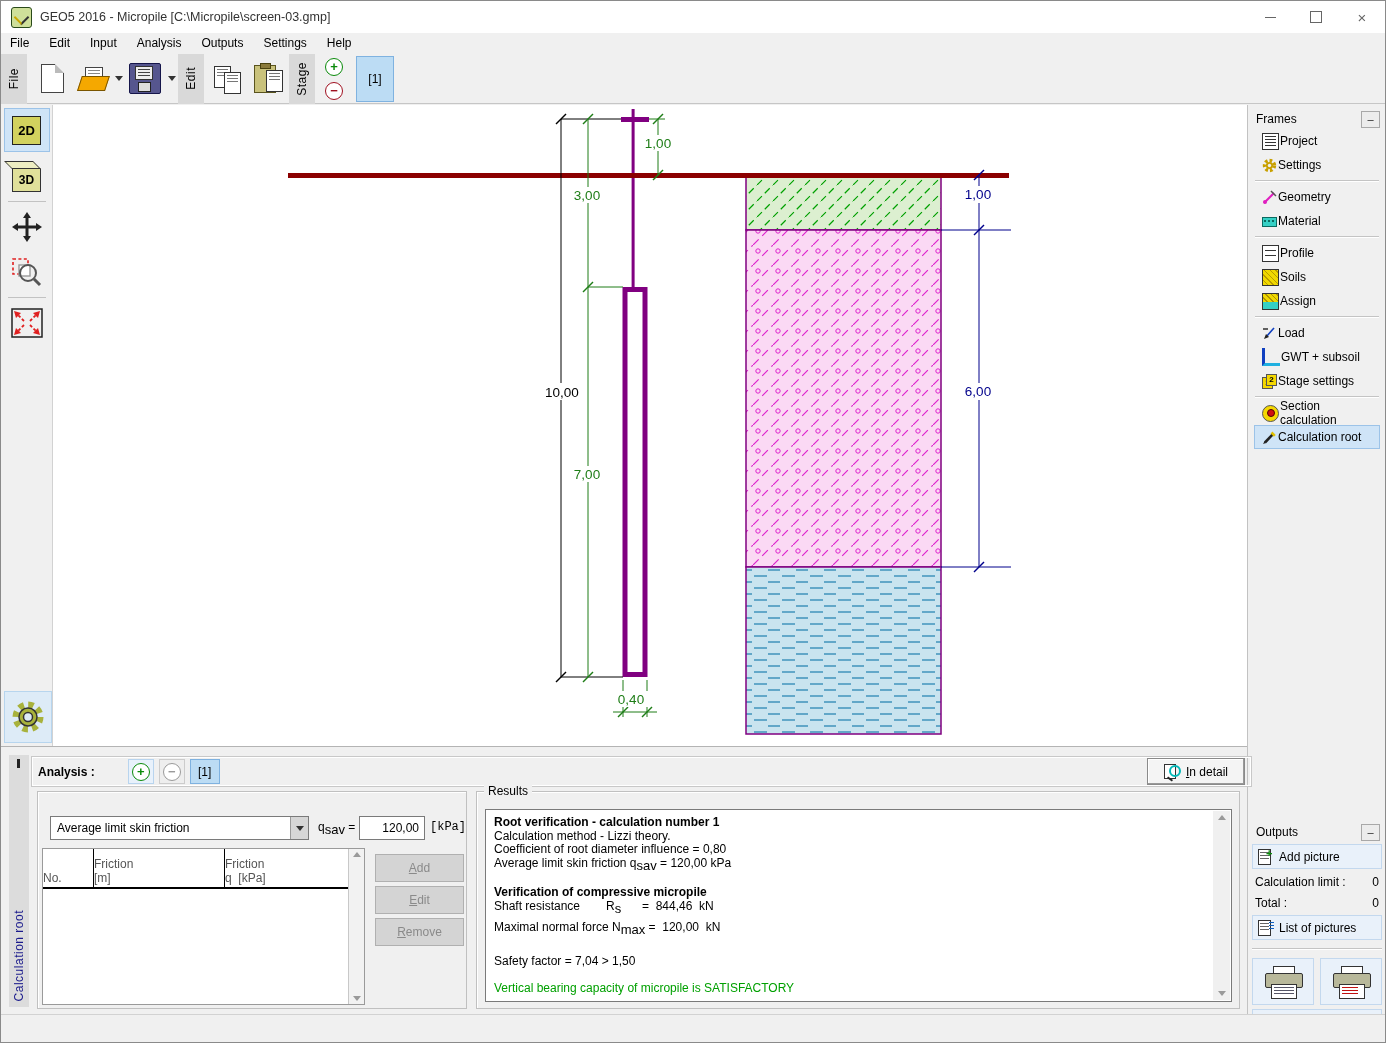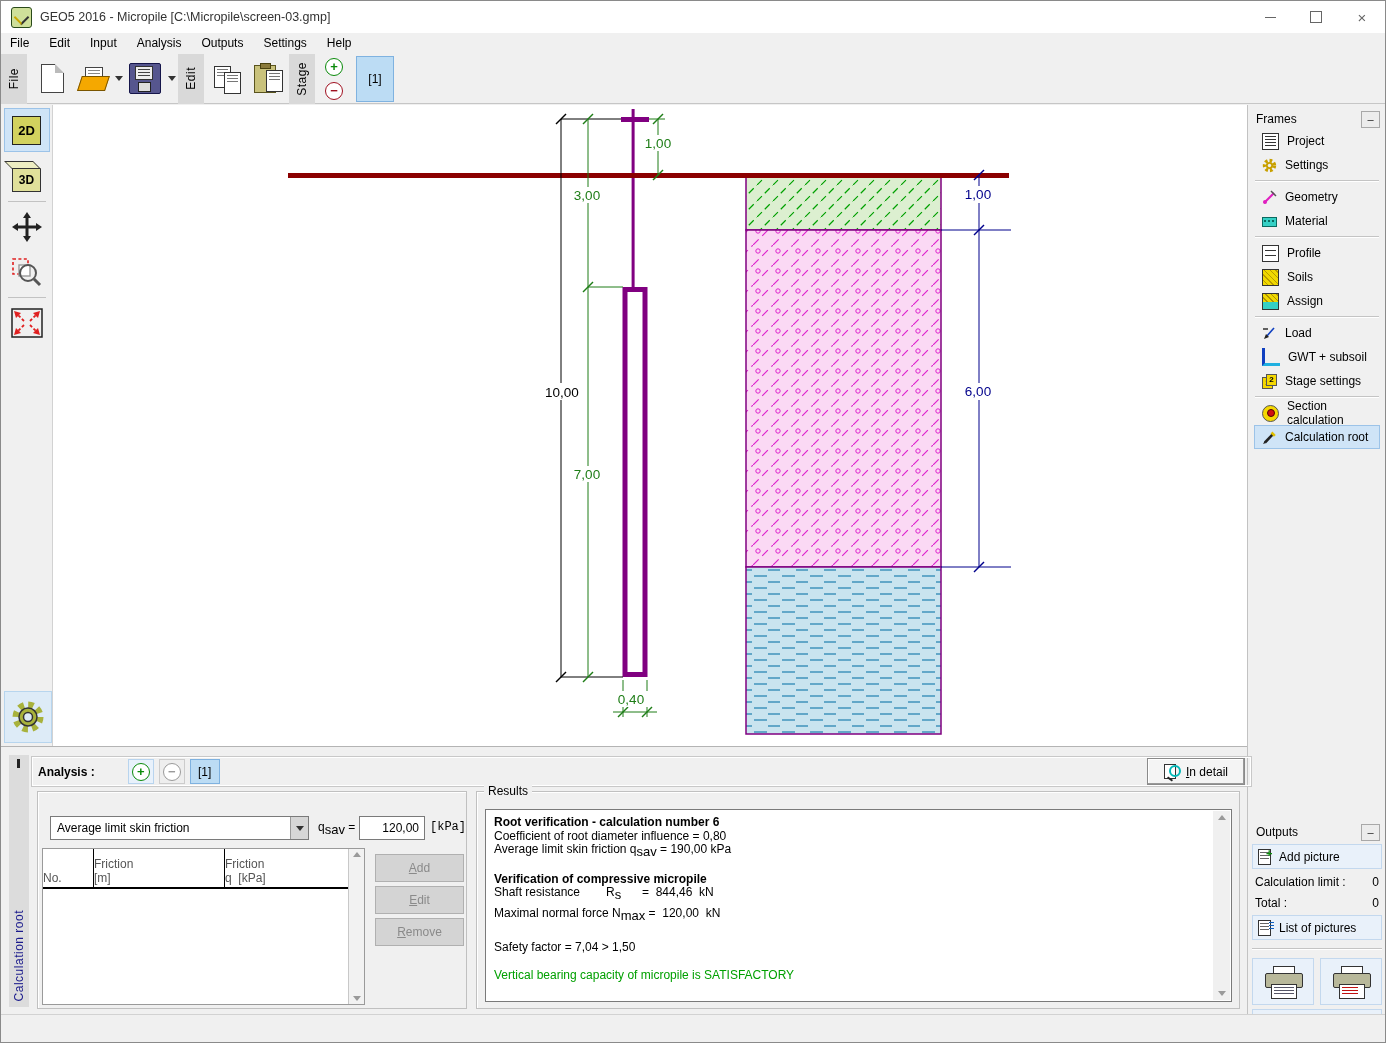--- a/index.html
+++ b/index.html
@@ -60,21 +60,21 @@
   .cube:before{content:"";position:absolute;left:-1.5px;top:-8px;width:27px;height:6px;background:#eeeec2;border:1.5px solid #333;transform:skewX(45deg);transform-origin:bottom left;}
   .lsep{width:38px;height:1px;background:#c2c2c2;margin:4px auto;}
   .gearbtn{position:absolute;left:3px;top:586px;width:46px;height:50px;background:#ddebf7;border:1px solid #b7d5ee;display:flex;align-items:center;justify-content:center;}
   
   .canvas{left:52px;top:104px;width:1194px;height:641px;background:#fff;}
   
   .rightpanel{left:1246px;top:104px;width:140px;height:909px;background:#f0f0f0;border-left:1px solid #c2c2c2;}
   .paneltitle{display:flex;align-items:center;height:20px;padding:0 2px 0 4px;gap:6px;}
   .paneltitle .t{flex:1;}
   .minbox{width:17px;height:15px;background:#ececec;border:1px solid #a8a8a8;display:flex;align-items:center;justify-content:center;font-size:11px;line-height:1;color:#222;}
-  .fitem{height:22px;display:flex;align-items:center;gap:8px;padding-left:7px;margin:0 2px;border:1px solid transparent;}
+  .fitem{height:22px;display:flex;align-items:center;gap:1px;padding-left:7px;margin:0 2px;border:1px solid transparent;}
   .fitem.sel{background:#cfe4f7;border:1px solid #9cc3e8;}
   .fsep{border-top:1px solid #c4c4c4;border-bottom:1px solid #fff;margin:3px 3px;}
   .fi{width:15px;height:15px;flex:0 0 15px;position:relative;}
   .fi-doc{background:#fff;border:1px solid #333;}
   .fi-doc i{display:block;height:1px;background:#333;margin:2px 2px 0 2px;}
   .fi-mat{height:8px;margin-top:3px;background:#35d0c5;border:1px solid #0a6a60;}
   .fi-mat i{display:block;height:2px;margin:2px 1px;background:repeating-linear-gradient(90deg,#0a6a60 0 2px,transparent 2px 4px);}
   .fi-soil{background:repeating-linear-gradient(45deg,#f0d800 0 3px,#b89a00 3px 4px);border:1px solid #333;}
   .fi-assign{border:1px solid #333;background:linear-gradient(#f0d800 0 55%,#35d0c5 55% 100%);}
   .fi-assign:before{content:"";position:absolute;inset:0;background:repeating-linear-gradient(45deg,transparent 0 3px,rgba(120,90,0,.55) 3px 4px) top/100% 55% no-repeat;}
@@ -637,23 +637,24 @@
         </div>
       <div class="pushbtn" style="left:337px;top:126px;justify-content:center;">
           <span>Remove</span>
         </div>
     </div>
 
     <div class="gbox" style="left:475px;top:44px;width:762px;height:216px;">
       <div class="legend">Results</div>
       <div class="resultsbox">
         <div class="rtext">
-          <div class="rline rb">Root verification - calculation number 6</div>
+          <div class="rline rb">Root verification - calculation number 1</div>
+          <div class="rline">Calculation method - Lizzi theory.</div>
           <div class="rline">Coefficient of root diameter influence = 0,80</div>
-          <div class="rline"><span>Average limit skin friction q</span><sub>sav</sub><span class="pre"> = 190,00 kPa</span></div>
+          <div class="rline"><span>Average limit skin friction q</span><sub>sav</sub><span class="pre"> = 120,00 kPa</span></div>
           <div class="rgap"></div>
           <div class="rline rb">Verification of compressive micropile</div>
           <div class="rline"><span class="rlab">Shaft resistance</span><span style="display:inline-block;min-width:36px;"><span>R</span><sub>s</sub></span><span class="pre">=  844,46  kN</span></div>
           <div style="height:5px;"></div>
           <div class="rline"><span>Maximal normal force </span><span>N</span><sub>max</sub><span class="pre"> =  120,00  kN</span></div>
           <div class="rgap"></div>
             <div style="height:4px;"></div>
           <div class="rline">Safety factor = 7,04 &gt; 1,50</div>
           <div class="rgap"></div>
           <div class="rline" style="color:#00a000;">Vertical bearing capacity of micropile is SATISFACTORY</div>

